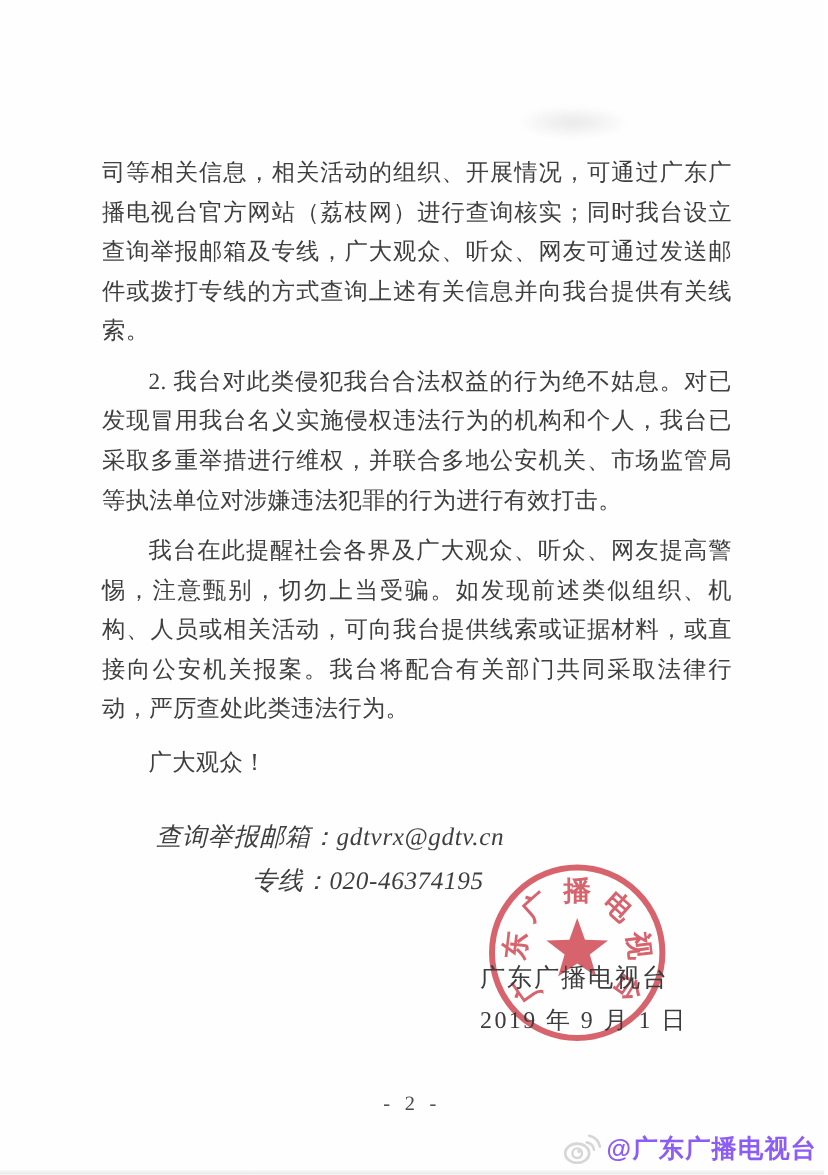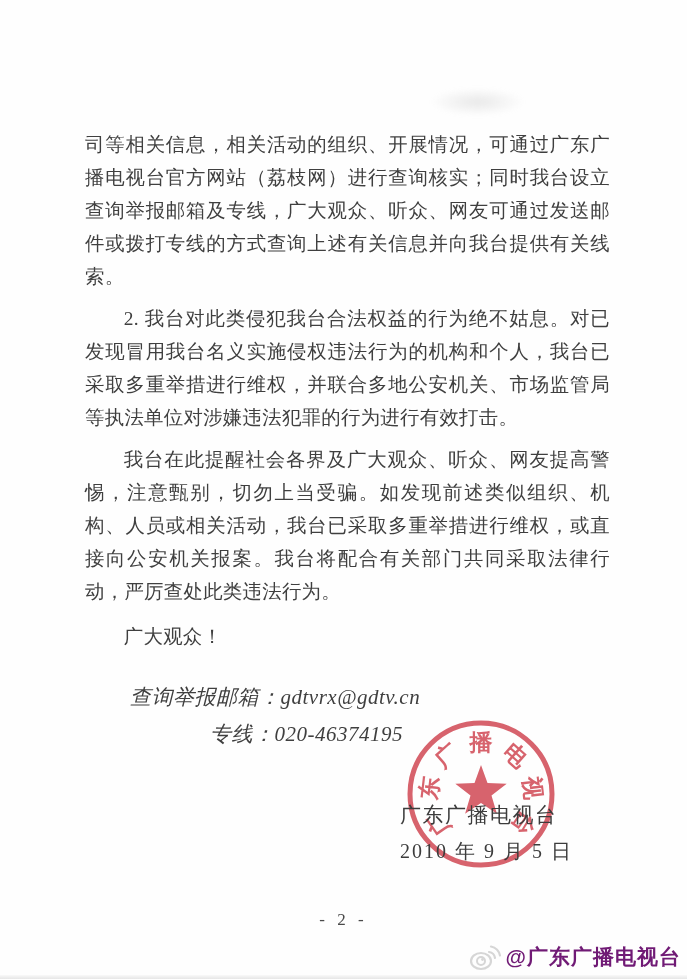--- a/index.html
+++ b/index.html
@@ -76,53 +76,53 @@
     font-size: 17px;
     letter-spacing: 4px;
     color: #4a4a4a;
   }
   .watermark {
     position: absolute;
     right: 6px; bottom: 8px;
     display: flex;
     align-items: center;
     gap: 5px;
-    color: #701a75;
+    color: #8b5cf6;
     font-size: 21px;
     font-weight: 700;
     letter-spacing: 1px;
     font-family: "Liberation Sans", "DejaVu Sans", sans-serif;
   }
 </style>
 </head>
 <body>
 
 <div class="page">
 
   <div class="smudge"></div>
 
   <div class="body-text">
     <p class="para">司等相关信息，相关活动的组织、开展情况，可通过广东广播电视台官方网站（荔枝网）进行查询核实；同时我台设立查询举报邮箱及专线，广大观众、听众、网友可通过发送邮件或拨打专线的方式查询上述有关信息并向我台提供有关线索。</p>
     <p class="para indent">2. 我台对此类侵犯我台合法权益的行为绝不姑息。对已发现冒用我台名义实施侵权违法行为的机构和个人，我台已采取多重举措进行维权，并联合多地公安机关、市场监管局等执法单位对涉嫌违法犯罪的行为进行有效打击。</p>
-    <p class="para indent">我台在此提醒社会各界及广大观众、听众、网友提高警惕，注意甄别，切勿上当受骗。如发现前述类似组织、机构、人员或相关活动，我台已采取多重举措进行维权，或直接向公安机关报案。我台将配合有关部门共同采取法律行动，严厉查处此类违法行为。</p>
+    <p class="para indent">我台在此提醒社会各界及广大观众、听众、网友提高警惕，注意甄别，切勿上当受骗。如发现前述类似组织、机构、人员或相关活动，可向我台提供线索或证据材料，或直接向公安机关报案。我台将配合有关部门共同采取法律行动，严厉查处此类违法行为。</p>
     <p class="para indent closing">广大观众！</p>
 
     <div class="contact">
       <div class="contact-line email-line">
         <span>查询举报邮箱：</span><span class="contact-value">gdtvrx@gdtv.cn</span>
       </div>
       <div class="contact-line hotline-line">
         <span>专线：</span><span class="contact-value">020-46374195</span>
       </div>
     </div>
   </div>
 
   <div class="signature">
     <div class="org">广东广播电视台</div>
-    <div class="date">2010 年 9 月 5 日</div>
+    <div class="date">2019 年 9 月 1 日</div>
   </div>
 
   <svg class="seal-svg" viewBox="0 0 170 170" xmlns="http://www.w3.org/2000/svg">
     <circle cx="85" cy="85" r="71" fill="none" stroke="#cf424e" stroke-width="5"></circle>
     <polygon points="85,56 91.5,74.1 110.7,74.7 95.5,86.4 100.9,104.8 85,94 69.1,104.8 74.5,86.4 59.3,74.7 78.5,74.1" fill="#cf424e"></polygon>
     <g id="seal-chars" fill="#cf424e">
         <text x="42.40409369697242" y="122.82597469025438" transform="rotate(-125 42.40409369697242 114.82597469025438)" class="seal-char" fill="#cf424e">广</text>
         <text x="33.351605397418965" y="86.96316846548802" transform="rotate(-83.33333333333334 33.351605397418965 78.96316846548802)" class="seal-char" fill="#cf424e">东</text>
         <text x="50.430614988075234" y="54.154696295468206" transform="rotate(-41.66666666666667 50.430614988075234 46.154696295468206)" class="seal-char" fill="#cf424e">广</text>
         <text x="85" y="41" transform="rotate(0 85 33)" class="seal-char" fill="#cf424e">播</text>

